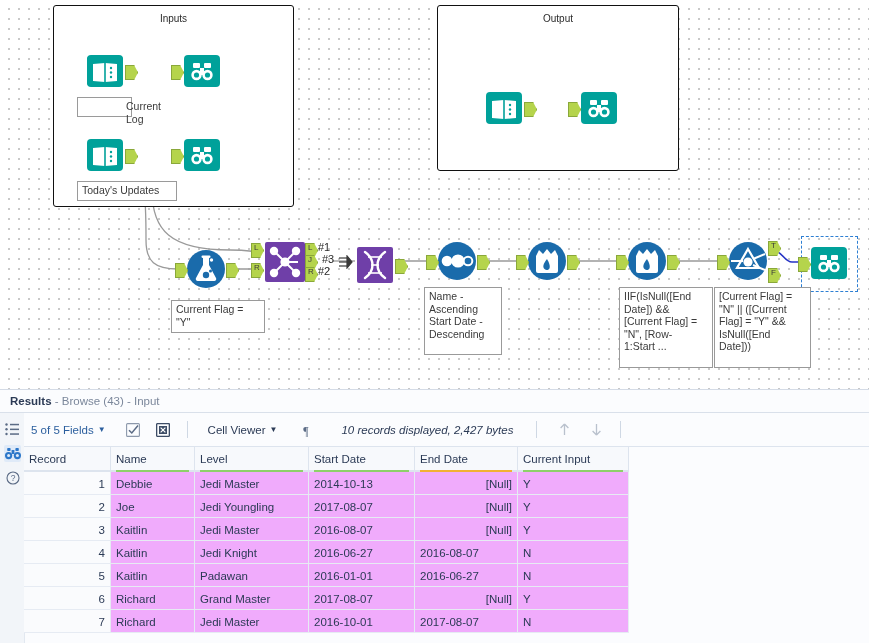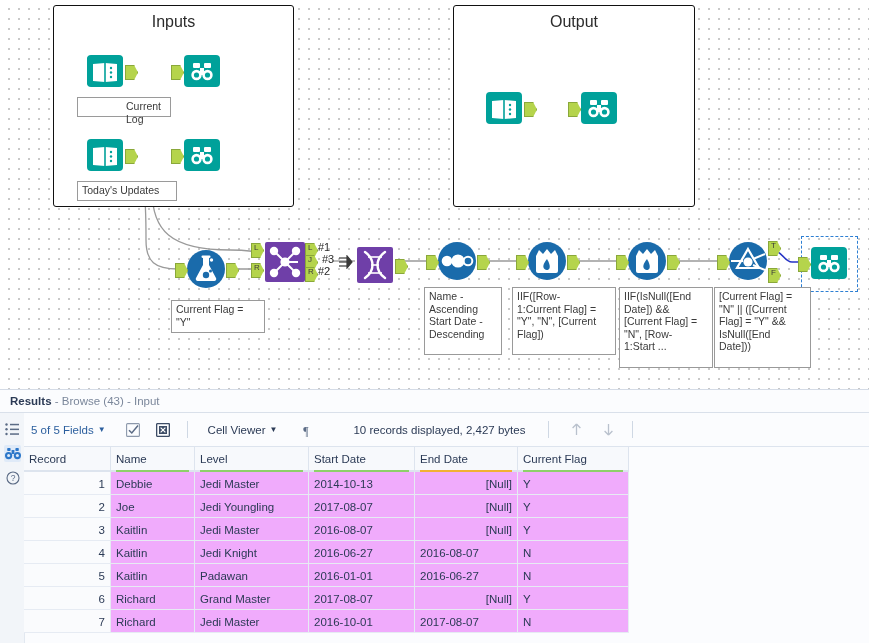--- a/index.html
+++ b/index.html
@@ -23,21 +23,21 @@
 
   .container-box{
     position:absolute;
     border:1.6px solid #111;
     background:#fff;
     border-radius:3px;
     box-sizing:border-box;
   }
   .container-title{
     position:absolute;left:0;right:0;top:7px;
-    text-align:center;font-size:16px;color:#2b2b2b;
+    text-align:center;font-size:10px;color:#2b2b2b;
     font-family:"Liberation Sans", sans-serif;
   }
 
   
   .node{position:absolute;width:40px;height:40px;}
   .node svg{display:block;width:40px;height:40px;}
 
   .port{position:absolute;width:11px;height:13px;background:#b5d44c;border:1px solid #8aa83a;}
   .port.in{clip-path:polygon(0 0,70% 0,100% 50%,70% 100%,0 100%);}
   .port.out{clip-path:polygon(0 0,70% 0,100% 50%,70% 100%,0 100%);}
@@ -175,21 +175,21 @@
 
       <g fill="#9a9a9a">
         <path d="M181,66 l0,10 l7,-5 z" fill="#b5d44c" stroke="#8aa83a" stroke-width="0.8"></path>
       </g>
     </svg>
 
     <div class="container-box" style="left:53px;top:5px;width:241px;height:202px;">
       <div class="container-title">Inputs</div>
     </div>
 
-    <div class="container-box" style="left:437px;top:5px;width:242px;height:202px;margin-left:16px;">
+    <div class="container-box" style="left:437px;top:5px;width:242px;height:166px;">
       <div class="container-title">Output</div>
     </div>
 
     <div class="node" style="left:85px;top:51px;">
       <svg viewBox="0 0 40 40">
         <path d="M4 6 h14 a2 2 0 0 1 2 2 v24 a2 2 0 0 1 -2 2 h-14 a2 2 0 0 1 -2 -2 v-24 a2 2 0 0 1 2 -2z" fill="#00a19a"></path>
         <path d="M22 6 h14 a2 2 0 0 1 2 2 v24 a2 2 0 0 1 -2 2 h-14 a2 2 0 0 1 -2 -2 v-24 a2 2 0 0 1 -2 -2z" fill="#00a19a"></path>
         <rect x="2" y="4" width="36" height="32" rx="4" fill="#00a19a"></rect>
         <path d="M20 12 L8 13 L8 30 L20 31 Z" fill="#fff"></path>
         <path d="M20 12 L32 13 L32 30 L20 31 Z" fill="#fff"></path>
@@ -405,32 +405,28 @@
           <circle cx="14.5" cy="24" r="5.2"></circle>
           <circle cx="25.5" cy="24" r="5.2"></circle>
           <rect x="18" y="17" width="4" height="7"></rect>
         </g>
         <circle cx="14.5" cy="24" r="2.6" fill="#00a19a"></circle>
         <circle cx="25.5" cy="24" r="2.6" fill="#00a19a"></circle>
       </svg>
       <div class="port in" style="left:-11px;top:14px;"></div>
     </div>
 
-    <div class="anno" style="left:77px;top:97px;width:94px;height:20px;padding-left:48px;">Current Log</div>
+    <div class="anno" style="left:77px;top:97px;width:55px;height:20px;padding-left:48px;">Current Log</div>
     <div class="anno" style="left:77px;top:181px;width:100px;height:20px;">Today's Updates</div>
     <div class="anno" style="left:171px;top:300px;width:94px;height:33px;">Current Flag =
 "Y"</div>
     <div class="anno" style="left:424px;top:287px;width:78px;height:68px;">Name -
 Ascending
 Start Date -
 Descending</div>
-    <div class="anno" style="left:512px;top:287px;width:104px;height:68px;">IIF([Row-
-1:Current Flag] =
-"Y", "N", [Current
-Flag])</div>
     <div class="anno" style="left:619px;top:287px;width:94px;height:81px;">IIF(IsNull([End
 Date]) &amp;&amp;
 [Current Flag] =
 "N", [Row-
 1:Start ...</div>
     <div class="anno" style="left:714px;top:287px;width:97px;height:81px;">[Current Flag] =
 "N" || ([Current
 Flag] = "Y" &amp;&amp;
 IsNull([End
 Date]))</div>
@@ -499,21 +495,21 @@
       <div class="tb-sep" style="margin-left:8px;"></div>
       <div class="tb-item dark">
         <span>Cell Viewer</span>
         <span class="chev d">▼</span>
       </div>
       <div class="ico-btn" style="margin-left:6px;">
         <svg width="12" height="14" viewBox="0 0 12 14">
           <text x="6" y="11.5" font-size="12" text-anchor="middle" fill="#5b6b85" font-family="Liberation Serif, serif">¶</text>
         </svg>
       </div>
-      <div class="tb-item plain" style="margin-left:24px;">
+      <div class="tb-item plain" style="margin-left:12px;font-style:italic;">
         <span>10 records displayed, 2,427 bytes</span>
       </div>
       <div class="tb-sep" style="margin-left:8px;"></div>
       <div class="ico-btn" style="margin-left:6px;">
         <svg width="13" height="15" viewBox="0 0 13 15">
           <path d="M6.5 2 L6.5 13 M6.5 2 L2.6 6 M6.5 2 L10.4 6" stroke="#b9c1cd" stroke-width="1.3" fill="none"></path>
         </svg>
       </div>
       <div class="ico-btn" style="margin-left:8px;">
         <svg width="13" height="15" viewBox="0 0 13 15">
@@ -539,21 +535,21 @@
           </th>
           <th class="colw3">
             <span>Start Date</span>
             <span class="ul" style="background:#8ed06a"></span>
           </th>
           <th class="colw4">
             <span>End Date</span>
             <span class="ul" style="background:#f2b134"></span>
           </th>
           <th class="colw5">
-            <span>Current Flag</span>
+            <span>Current Input</span>
             <span class="ul" style="background:#8ed06a"></span>
           </th>
         </tr>
       </thead>
       <tbody>
         <tr>
           <td class="num">1</td>
           <td>Debbie</td>
           <td>Jedi Master</td>
           <td>2014-10-13</td>

